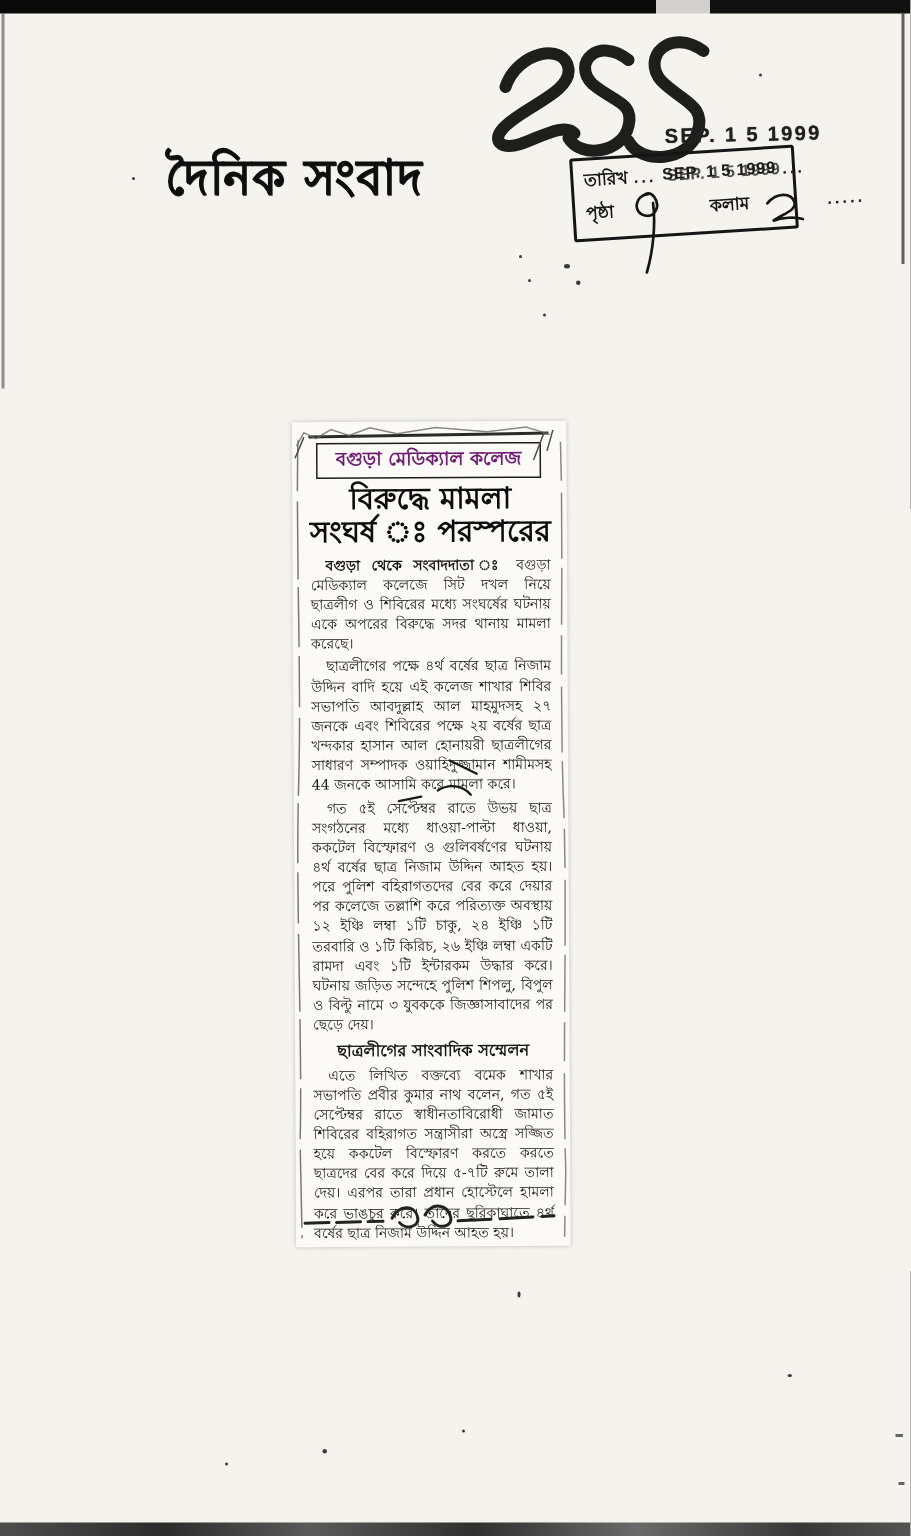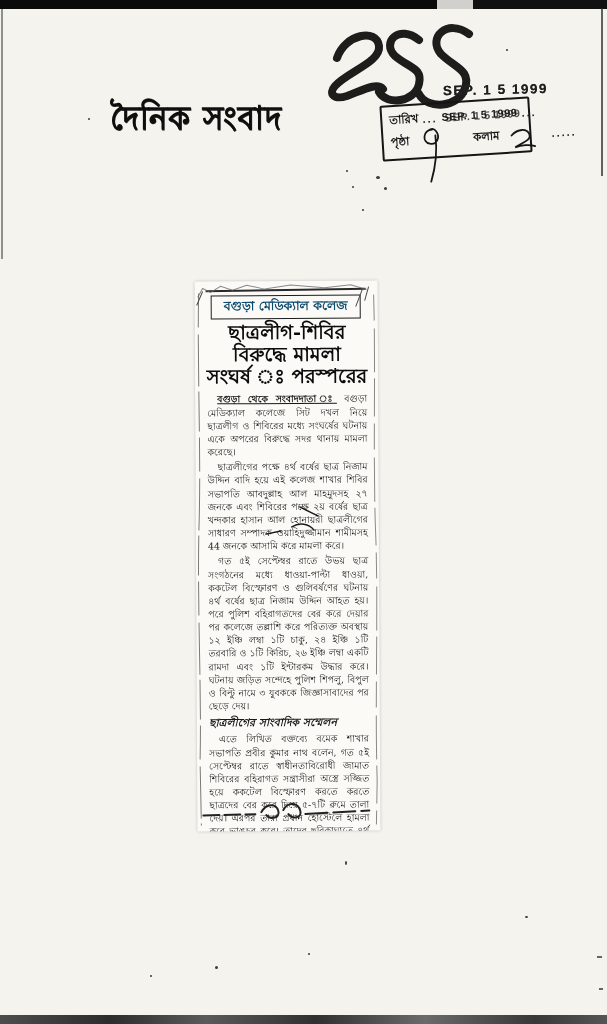--- a/index.html
+++ b/index.html
@@ -58,30 +58,30 @@
     position:absolute;left:196px;top:281px;width:183px;height:550px;
     background:#fbfaf6;box-shadow:0 0 3px rgba(40,40,40,.25);
     transform:rotate(-.3deg);overflow:hidden;
   }
   .clip-edges{position:absolute;left:0;top:0;width:183px;height:550px;pointer-events:none;}
   .clip-content{position:relative;padding:5px 9px 0 10px;box-sizing:border-box;}
   .clip-toprule{border-top:2.5px solid #2a2a2a;margin:3px 3px 0 1px;transform:rotate(-.6deg);}
   .kicker-box{
     margin:4px 8px 0 6px;border:1.6px solid #1d1d1d;padding:1px 2px;
     text-align:center;font-weight:bold;font-size:12.5px;
-    font-family:"DejaVu Serif",serif;color:#0c4a6e;
+    font-family:"DejaVu Serif",serif;color:#701a75;
   }
   .headline{margin-top:3px;text-align:center;font-weight:bold;color:#0c0c0c;
     font-family:"DejaVu Serif",serif;font-size:19.5px;line-height:1.12;}
   .art-body{margin:5px 2px 0 2px;font-size:9.4px;line-height:1.4;text-align:justify;
     color:#181818;font-family:"DejaVu Serif","Liberation Serif",serif;}
   .art-body p{margin:0 0 2px 0;text-indent:10px;}
-  .byline{font-weight:bold;text-decoration:underline;}
-  .subhead{font-weight:bold;font-size:10.8px;margin:3px 0 2px 0;
-    font-family:"DejaVu Serif",serif;font-style:italic;}
+  .byline{font-weight:bold;}
+  .subhead{text-align:center;font-weight:bold;font-size:10.8px;margin:3px 0 2px 0;
+    font-family:"DejaVu Serif",serif;}
 </style>
 </head>
 <body>
 
 <div id="page">
 
   <div class="edge-top"></div>
   <div class="edge-bottom"></div>
   <div class="edge-left"></div>
   <div class="edge-right"></div>
@@ -138,21 +138,20 @@
       <span class="index-dots" style="margin-left:48px;">.....</span>
     </div>
   </div>
 
   <div class="clipping">
 
     <div class="clip-content">
       <div class="clip-toprule"></div>
       <div class="kicker-box">বগুড়া মেডিক্যাল কলেজ</div>
       <div class="headline">
-        <div>ছাত্রলীগ-শিবির</div>
         <div>বিরুদ্ধে মামলা</div>
         <div>সংঘর্ষ ঃ পরস্পরের</div>
       </div>
       <div class="art-body">
         <p><span class="byline">বগুড়া থেকে সংবাদদাতা ঃ</span> <span>বগুড়া মেডিক্যাল কলেজে সিট দখল নিয়ে ছাত্রলীগ ও শিবিরের মধ্যে সংঘর্ষের ঘটনায় একে অপরের বিরুদ্ধে সদর থানায় মামলা করেছে।</span></p>
         <p>ছাত্রলীগের পক্ষে ৪র্থ বর্ষের ছাত্র নিজাম উদ্দিন বাদি হয়ে এই কলেজ শাখার শিবির সভাপতি আবদুল্লাহ আল মাহমুদসহ ২৭ জনকে এবং শিবিরের পক্ষে ২য় বর্ষের ছাত্র খন্দকার হাসান আল হোনায়রী ছাত্রলীগের সাধারণ সম্পাদক ওয়াহিদুজ্জামান শামীমসহ 44 জনকে আসামি করে মামলা করে।</p>
         <p>গত ৫ই সেপ্টেম্বর রাতে উভয় ছাত্র সংগঠনের মধ্যে ধাওয়া-পাল্টা ধাওয়া, ককটেল বিস্ফোরণ ও গুলিবর্ষণের ঘটনায় ৪র্থ বর্ষের ছাত্র নিজাম উদ্দিন আহত হয়। পরে পুলিশ বহিরাগতদের বের করে দেয়ার পর কলেজে তল্লাশি করে পরিত্যক্ত অবস্থায় ১২ ইঞ্চি লম্বা ১টি চাকু, ২৪ ইঞ্চি ১টি তরবারি ও ১টি কিরিচ, ২৬ ইঞ্চি লম্বা একটি রামদা এবং ১টি ইন্টারকম উদ্ধার করে। ঘটনায় জড়িত সন্দেহে পুলিশ শিপলু, বিপুল ও বিল্টু নামে ৩ যুবককে জিজ্ঞাসাবাদের পর ছেড়ে দেয়।</p>
         <div class="subhead">ছাত্রলীগের সাংবাদিক সম্মেলন</div>
         <p>এতে লিখিত বক্তব্যে বমেক শাখার সভাপতি প্রবীর কুমার নাথ বলেন, গত ৫ই সেপ্টেম্বর রাতে স্বাধীনতাবিরোধী জামাত শিবিরের বহিরাগত সন্ত্রাসীরা অস্ত্রে সজ্জিত হয়ে ককটেল বিস্ফোরণ করতে করতে ছাত্রদের বের করে দিয়ে ৫-৭টি রুমে তালা দেয়। এরপর তারা প্রধান হোস্টেলে হামলা করে ভাঙচুর করে। তাদের ছুরিকাঘাতে ৪র্থ বর্ষের ছাত্র নিজাম উদ্দিন আহত হয়।</p>
       </div>

